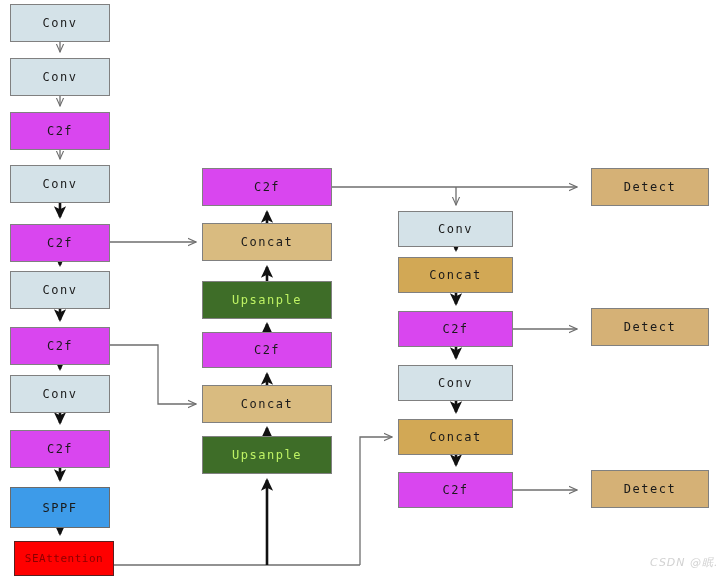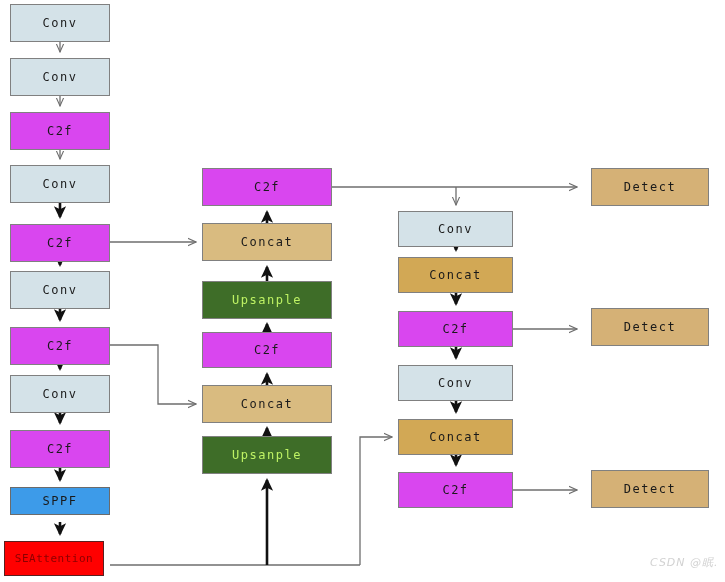--- a/index.html
+++ b/index.html
@@ -108,22 +108,22 @@
   <div id="nodes">
       <div class="node conv" style="left: 10px; top: 4px; width: 100px; height: 38px;">Conv</div>
       <div class="node conv" style="left: 10px; top: 58px; width: 100px; height: 38px;">Conv</div>
       <div class="node c2f" style="left: 10px; top: 112px; width: 100px; height: 38px;">C2f</div>
       <div class="node conv" style="left: 10px; top: 165px; width: 100px; height: 38px;">Conv</div>
       <div class="node c2f" style="left: 10px; top: 224px; width: 100px; height: 38px;">C2f</div>
       <div class="node conv" style="left: 10px; top: 271px; width: 100px; height: 38px;">Conv</div>
       <div class="node c2f" style="left: 10px; top: 327px; width: 100px; height: 38px;">C2f</div>
       <div class="node conv" style="left: 10px; top: 375px; width: 100px; height: 38px;">Conv</div>
       <div class="node c2f" style="left: 10px; top: 430px; width: 100px; height: 38px;">C2f</div>
-      <div class="node sppf" style="left: 10px; top: 487px; width: 100px; height: 28px;">SPPF</div>
-      <div class="node sea" style="left: 4px; top: 541px; width: 100px; height: 35px;">SEAttention</div>
+      <div class="node sppf" style="left: 10px; top: 487px; width: 100px; height: 41px;">SPPF</div>
+      <div class="node sea" style="left: 14px; top: 541px; width: 100px; height: 35px;">SEAttention</div>
       <div class="node c2f" style="left: 202px; top: 168px; width: 130px; height: 38px;">C2f</div>
       <div class="node concat" style="left: 202px; top: 223px; width: 130px; height: 38px;">Concat</div>
       <div class="node ups" style="left: 202px; top: 281px; width: 130px; height: 38px;">Upsanple</div>
       <div class="node c2f" style="left: 202px; top: 332px; width: 130px; height: 36px;">C2f</div>
       <div class="node concat" style="left: 202px; top: 385px; width: 130px; height: 38px;">Concat</div>
       <div class="node ups" style="left: 202px; top: 436px; width: 130px; height: 38px;">Upsanple</div>
       <div class="node conv" style="left: 398px; top: 211px; width: 115px; height: 36px;">Conv</div>
       <div class="node concat-dark" style="left: 398px; top: 257px; width: 115px; height: 36px;">Concat</div>
       <div class="node c2f" style="left: 398px; top: 311px; width: 115px; height: 36px;">C2f</div>
       <div class="node conv" style="left: 398px; top: 365px; width: 115px; height: 36px;">Conv</div>

